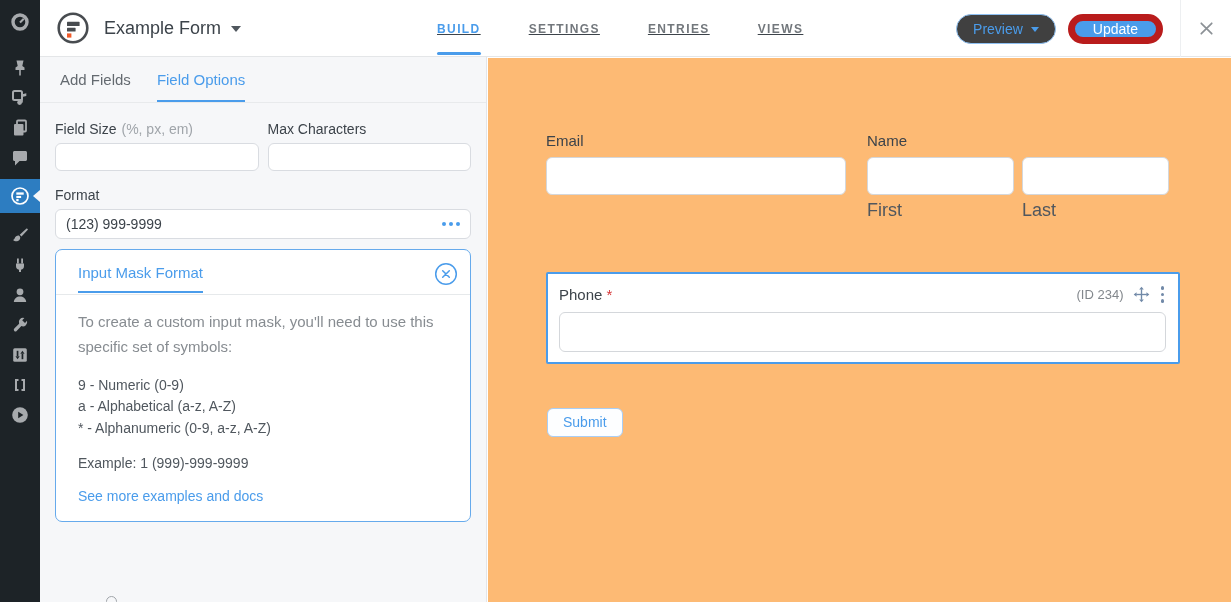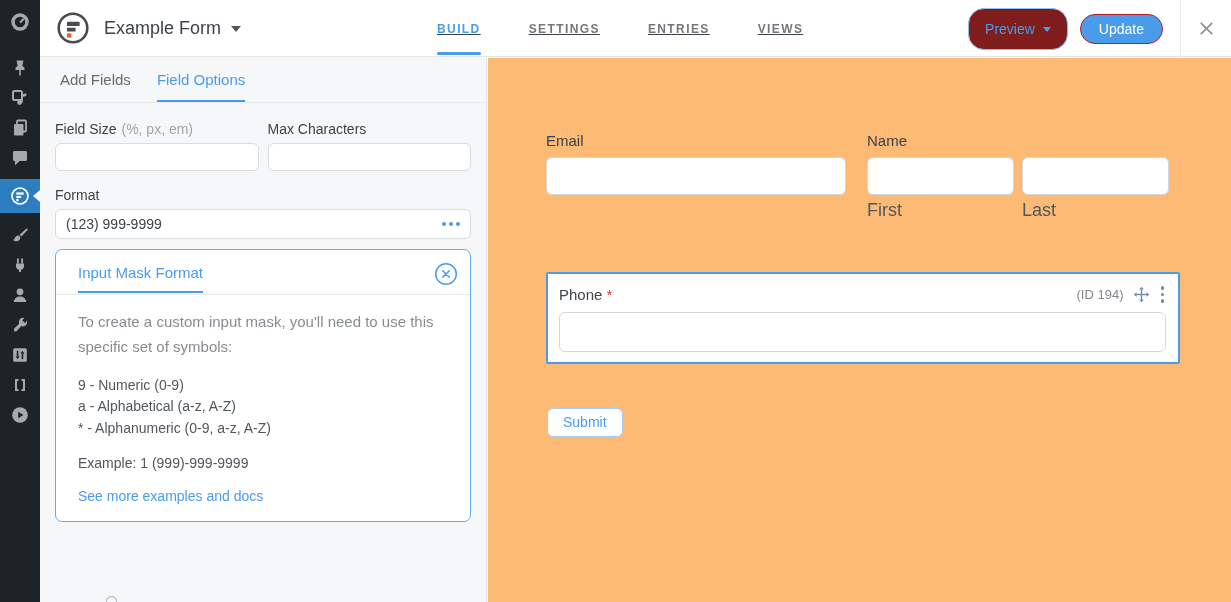--- a/index.html
+++ b/index.html
@@ -29,26 +29,26 @@
   .caret-down { width: 0; height: 0; border-left: 5px solid transparent; border-right: 5px solid transparent; border-top: 6px solid #50575e; margin-left: 10px; margin-top: 2px; }
   .header-tabs { position: absolute; left: 397px; top: 0; height: 65px; display: flex; gap: 48px; text-decoration: underline; }
   .htab {
     position: relative; display: flex; align-items: center; height: 57px; cursor: pointer;
     font-size: 12px; font-weight: 700; letter-spacing: 1.4px; color: #72777c;
   }
   .htab.active { color: #4a9ceb; }
   .htab.active::after { content: ""; position: absolute; left: 0; right: 0; bottom: 2px; height: 3px; background: #4a9ceb; border-radius: 2px; }
   .header-actions { position: absolute; right: 68px; top: 0; height: 57px; display: flex; align-items: center; gap: 12px; }
   .btn-preview {
-    display: flex; align-items: center; gap: 8px; height: 42px; padding: 0 16px; background: #7f1d1d;
+    display: flex; align-items: center; gap: 8px; height: 30px; padding: 0 16px; background: #404040;
     border: 1px solid #8ec0f2; border-radius: 16px; color: #4a9ceb; font-size: 14px; cursor: pointer; font-family: inherit;
   }
   .caret-down-blue { width: 0; height: 0; border-left: 4px solid transparent; border-right: 4px solid transparent; border-top: 5px solid #4a9ceb; margin-top: 1px; }
   .btn-update {
-    height: 30px; padding: 0 18px; background: #4a9ceb; border: 1px solid #b91c1c; border-radius: 16px;
+    height: 30px; padding: 0 18px; background: #4a9ceb; border: 7px solid #b91c1c; border-radius: 16px;
     color: #fff; font-size: 14px; cursor: pointer; font-family: inherit;
   }
   .close-area {
     position: absolute; right: 0; top: 0; width: 51px; height: 57px; border-left: 1px solid #edeff1;
     display: flex; align-items: center; justify-content: center;
   }
   .close-btn { background: none; border: none; cursor: pointer; padding: 4px; line-height: 0; }
   
   .builder-panel {
     position: absolute; left: 40px; top: 57px; width: 447px; height: 545px; background: #f6f7f9;
@@ -340,21 +340,21 @@
       </div>
     </div>
   </div>
 
   <div class="phone-box">
     <div class="phone-head">
       <span class="phone-label">
         <span>Phone</span><span class="req-star">*</span>
       </span>
       <span class="phone-meta">
-        <span class="id-badge">(ID 194)</span>
+        <span class="id-badge">(ID 234)</span>
         <span class="move-handle">
           <svg width="17" height="17" viewBox="0 0 20 20">
               <g fill="#7189a8">
                 <path d="M10 .8l2.7 3.4H7.3z"></path>
                 <path d="M10 19.2l-2.7-3.4h5.4z"></path>
                 <path d="M.8 10l3.4-2.7v5.4z"></path>
                 <path d="M19.2 10l-3.4 2.7V7.3z"></path>
                 <rect x="9.2" y="3.8" width="1.6" height="12.4"></rect>
                 <rect x="3.8" y="9.2" width="12.4" height="1.6"></rect>
               </g>

